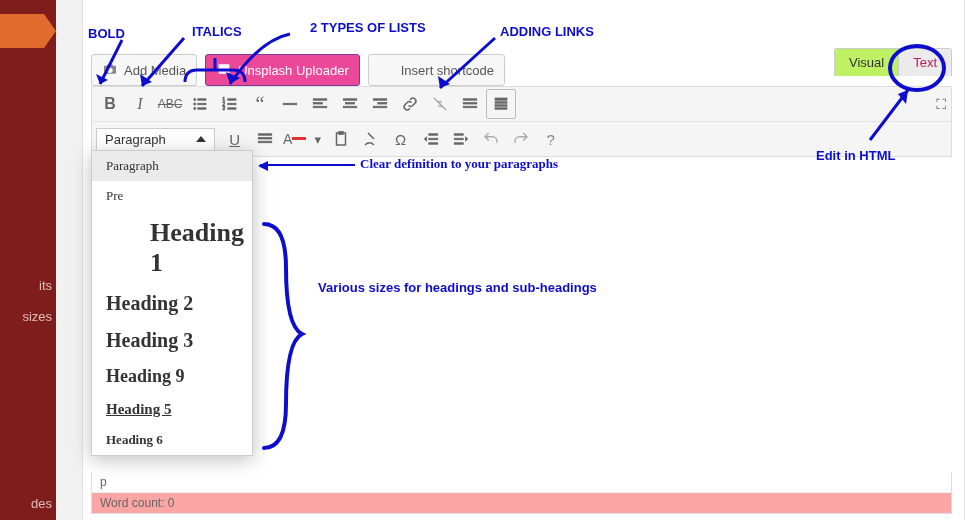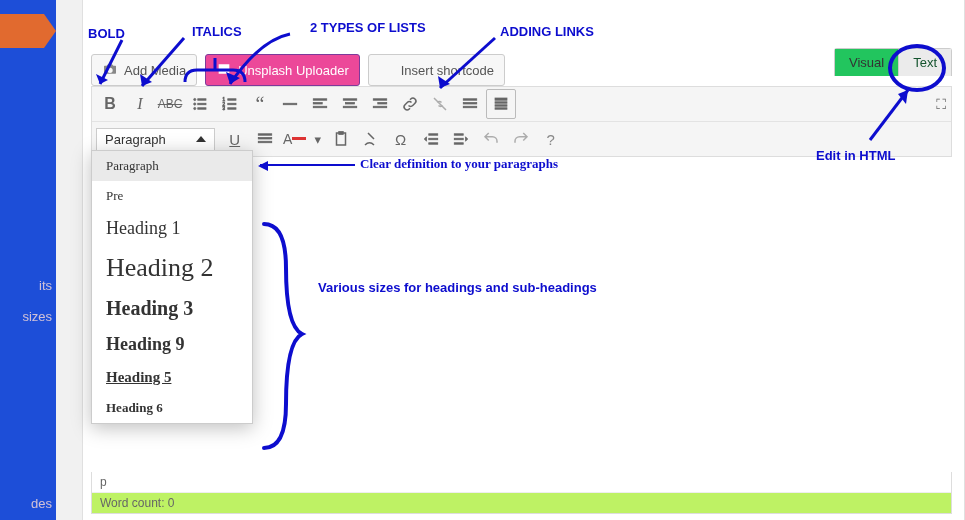--- a/index.html
+++ b/index.html
@@ -12,21 +12,21 @@
     overflow: hidden;
     font-size: 13px;
     color: #333;
   }
   .sidebar {
     position: absolute;
     left: 0;
     top: 0;
     width: 56px;
     height: 100%;
-    background: #1d4ed8;
+    background: #7f1d1d;
     color: #fff;
   }
   .sidebar .active-band {
     position: absolute;
     left: 0;
     top: 14px;
     width: 44px;
     height: 34px;
     background: #e16a2f;
   }
@@ -105,26 +105,26 @@
     top: 48px;
     display: flex;
     border: 1px solid #ccc;
     border-bottom: none;
     border-radius: 3px 3px 0 0;
     overflow: visible;
   }
   .tabs .tab {
     padding: 6px 14px;
     font-size: 13px;
-    color: #14532d;
+    color: #be185d;
     border-right: 1px solid #ccc;
     background: #ebebeb;
   }
   .tabs .tab:last-child { border-right: none; }
-  .tabs .tab.active { background: #22c55e; color: #333; }
+  .tabs .tab.active { background: #bef264; color: #333; }
 
   
   .toolbar {
     position: absolute;
     left: 8px;
     right: 12px;
     top: 86px;
     border: 1px solid #ddd;
     background: #f5f5f5;
   }
@@ -174,22 +174,22 @@
     border: 1px solid #ccc;
     box-shadow: 0 4px 18px rgba(0,0,0,.25);
     z-index: 5;
   }
   .dropdown .item {
     padding: 7px 14px;
     color: #333;
     font-family: Georgia, "Times New Roman", serif;
   }
   .dropdown .item.hover { background: #eaeaea; }
-  .h1 { font-size: 18px; font-weight: 400; }
-  .h2 { font-size: 26px; font-weight: 400; }
+  .h1 { font-size: 26px; font-weight: 700; margin-left: 44px; }
+  .h2 { font-size: 20px; font-weight: 700; }
   .h3 { font-size: 20px; font-weight: 700; }
   .h4 { font-size: 18px; font-weight: 700; }
   .h5 { font-size: 15px; font-weight: 700; text-decoration: underline; }
   .h6 { font-size: 13px; font-weight: 700; }
 
   
   .status {
     position: absolute;
     left: 8px;
     right: 12px;
@@ -201,21 +201,21 @@
   .status .path {
     padding: 3px 8px;
     font-size: 12px;
     color: #666;
     border-bottom: 1px solid #eee;
   }
   .status .wc {
     padding: 3px 8px;
     font-size: 12px;
     color: #666;
-    background: #bef264;
+    background: #fca5a5;
   }
 
   
   .anno {
     position: absolute;
     color: #0d0dce;
     font-weight: 700;
     font-size: 13px;
     font-family: Arial, sans-serif;
     z-index: 10;

